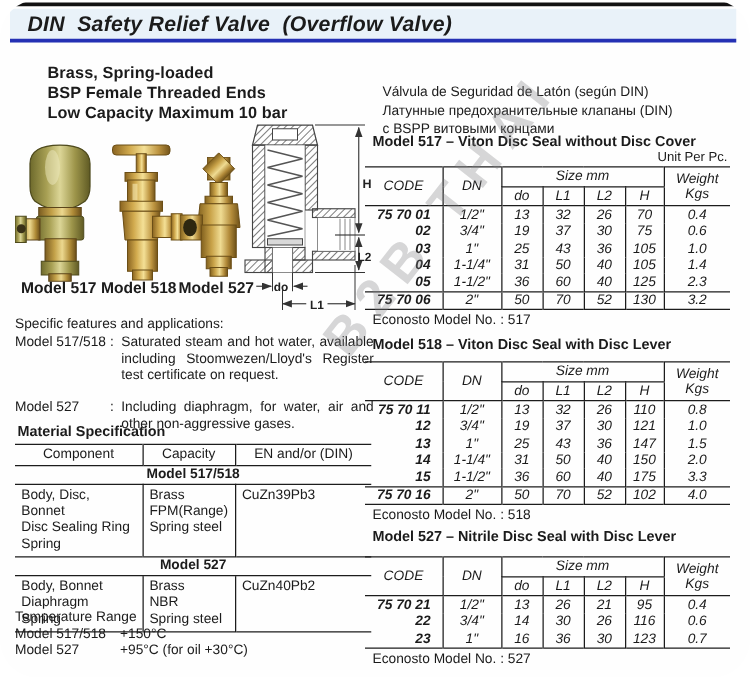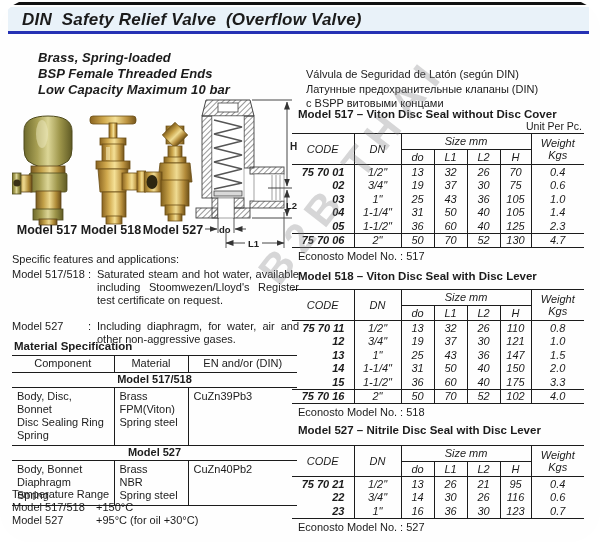--- a/index.html
+++ b/index.html
@@ -14,21 +14,21 @@
   .title { display:block; padding-left:14px; line-height:26px; font-size:17px;
     font-weight:bold; font-style:italic; white-space:pre; letter-spacing:0.2px; }
 
   
   .watermark { position:absolute; left:268px; top:255px; font-size:42px; font-weight:bold;
     color:rgba(130,130,135,0.32); letter-spacing:10px; white-space:nowrap;
     transform:rotate(-52deg); transform-origin:left center; pointer-events:none; z-index:5; }
 
   
   .features-en { position:absolute; left:38px; top:50px; font-size:13px; font-weight:bold;
-    font-style:italic; line-height:16px; letter-spacing:0.1px; }
+    line-height:16px; letter-spacing:0.1px; }
 
   .images-row { position:absolute; left:6px; top:96px; width:296px; height:160px; }
   .valve { position:absolute; }
   .model-label { position:absolute; top:127px; width:62px; text-align:center;
     font-size:12.5px; font-weight:bold; }
 
   .apps { position:absolute; left:12px; top:253px; width:287px; font-size:11px; line-height:13px; }
   .app-head { margin-bottom:2px; }
   .app-item { display:flex; margin-bottom:0; }
   .app-item + .app-item { margin-top:13px; }
@@ -251,35 +251,35 @@
   <div class="mat-wrap">
     <table class="mat-table">
       <colgroup>
           <col style="width:102px">
           <col style="width:74px">
           <col>
         </colgroup>
       <tbody>
           <tr class="mh">
         <th>Component</th>
-        <th>Material</th>
+        <th>Capacity</th>
         <th>EN and/or (DIN)</th>
       </tr>
       <tr class="msec">
         <td colspan="3">Model 517/518</td>
       </tr>
       <tr class="mrow">
         <td>
           <div>Body, Disc, Bonnet</div>
           <div>Disc Sealing Ring</div>
           <div>Spring</div>
         </td>
         <td>
           <div>Brass</div>
-          <div>FPM(Viton)</div>
+          <div>FPM(Range)</div>
           <div>Spring steel</div>
         </td>
         <td>
           <div>CuZn39Pb3</div>
         </td>
       </tr>
       <tr class="msec">
         <td colspan="3">Model 527</td>
       </tr>
       <tr class="mrow">
@@ -396,21 +396,21 @@
             <td class="c-num">125</td>
             <td class="c-wt">2.3</td>
           </tr>
           <tr class="last-row">
             <td class="c-code">75 70 06</td>
             <td class="c-dn">2"</td>
             <td class="c-num">50</td>
             <td class="c-num">70</td>
             <td class="c-num">52</td>
             <td class="c-num">130</td>
-            <td class="c-wt">4.7</td>
+            <td class="c-wt">3.2</td>
           </tr>
         </tbody>
     </table>
     <div class="econosto">Econosto Model No. : 517</div>
     <div class="gap-m"></div>
 
     <div class="tbl-caption">Model 518 – Viton Disc Seal with Disc Lever</div>
     <div class="gap-s"></div>
     <table class="spec-table">
       <colgroup>

